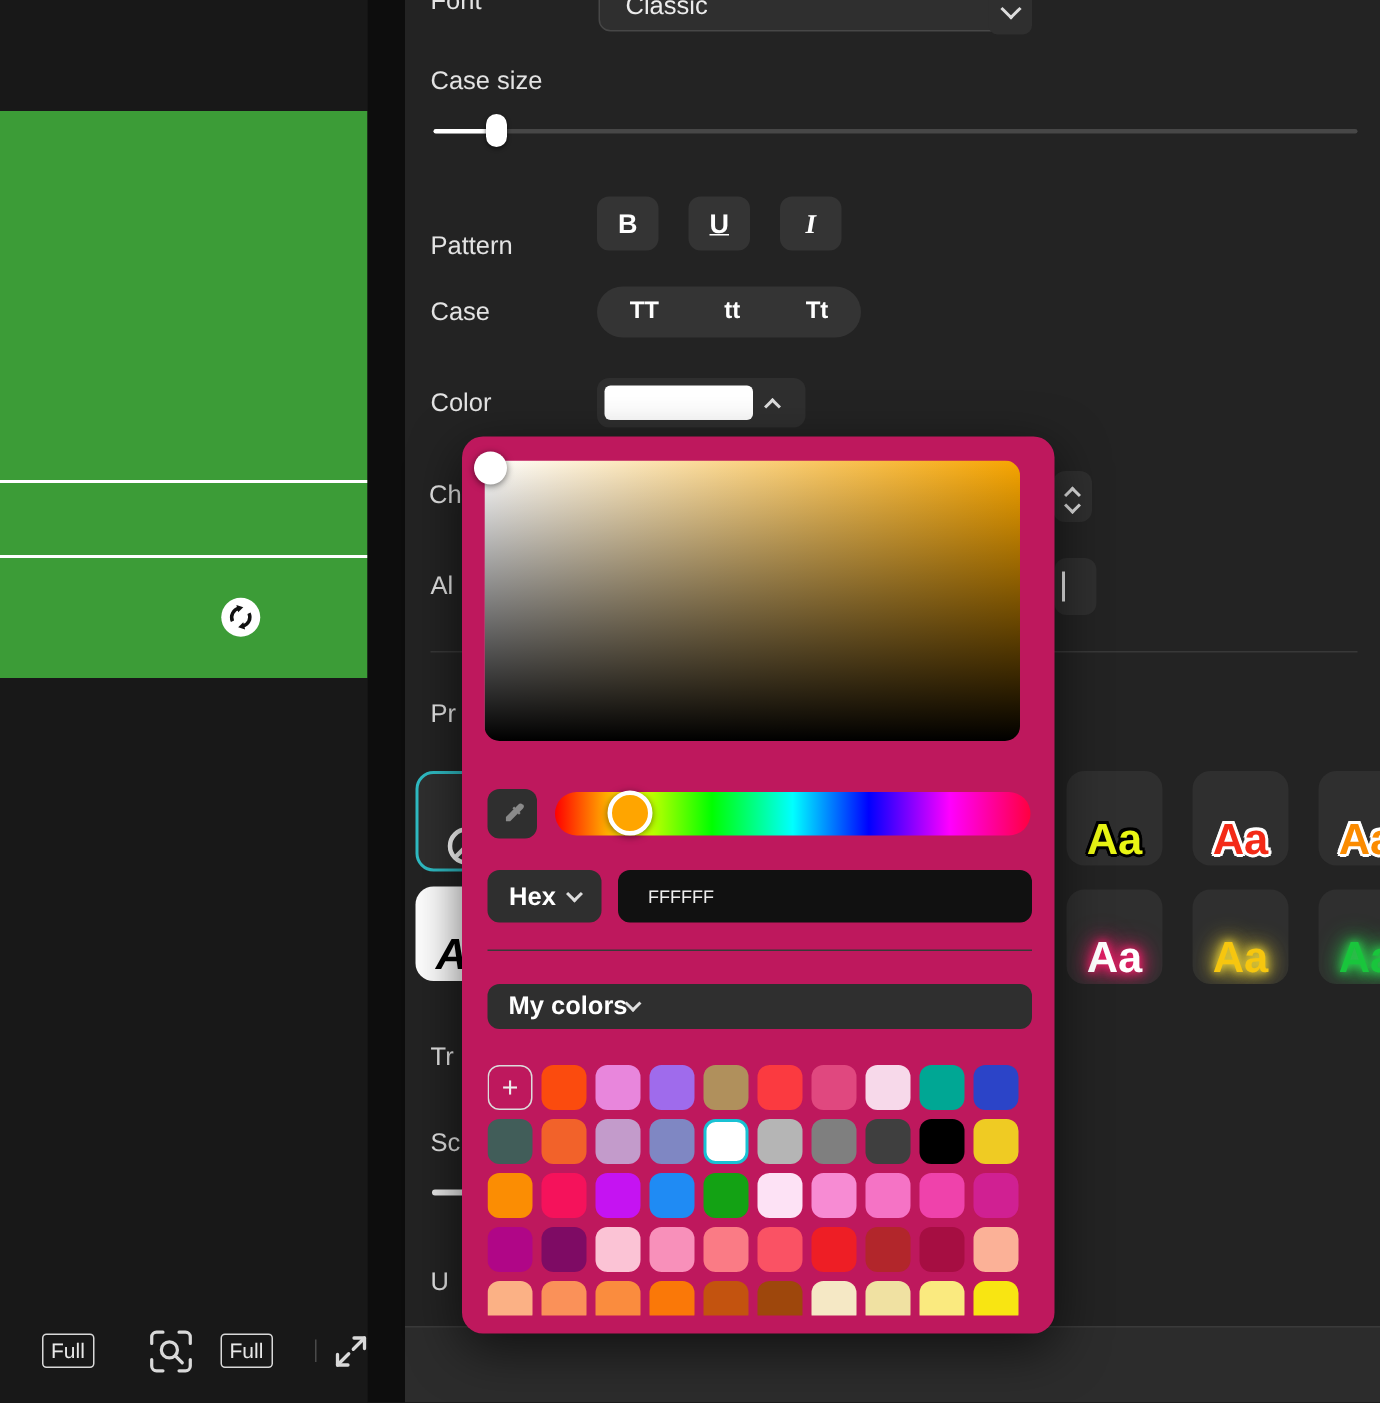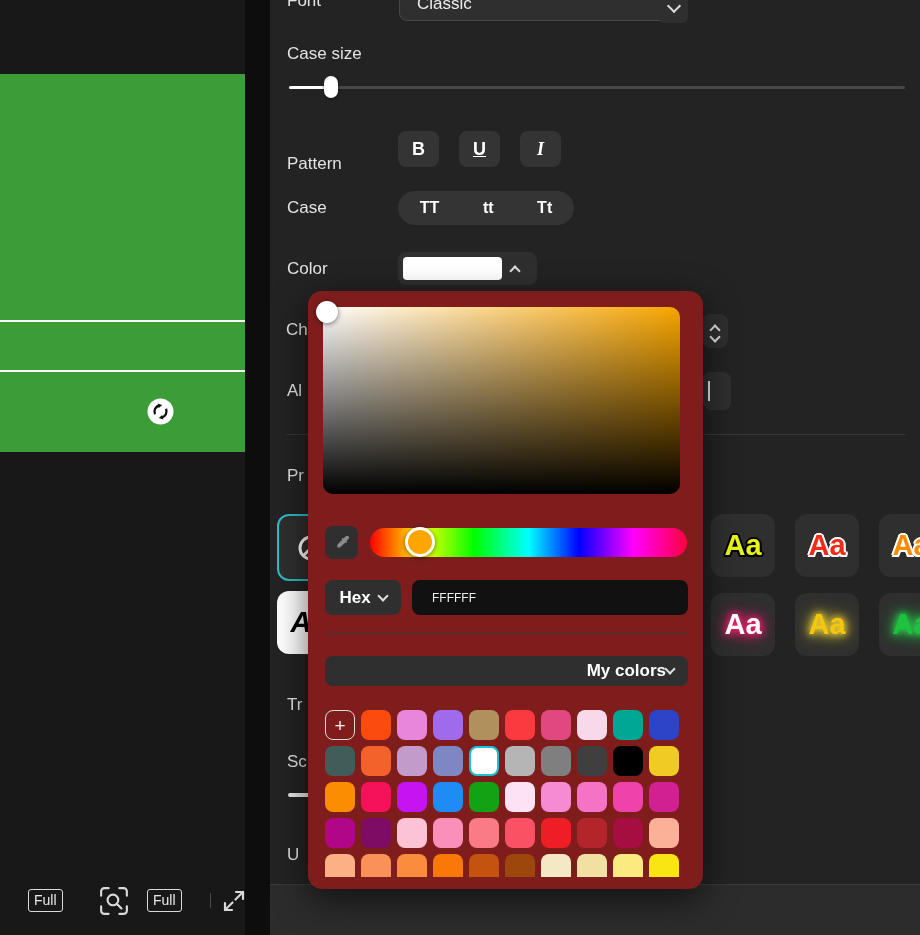--- a/index.html
+++ b/index.html
@@ -52,44 +52,44 @@
   #stepper-btn{left:702px;top:314px;width:26px;height:34px;background:#2f2f2f;border-radius:8px;
                display:flex;flex-direction:column;align-items:center;justify-content:center;gap:3px;}
   #align-partial{left:703px;top:372px;width:28px;height:38px;background:#2f2f2f;border-radius:8px;}
   #align-partial .bar{position:absolute;left:5px;top:9px;width:2px;height:20px;background:#e8e8e8;}
   .divider-h{height:1px;background:#383838;}
   #sc-dash{left:288px;top:793px;width:22px;height:4px;background:#e8e8e8;border-radius:2px;}
   #bottom-strip{left:270px;top:884px;width:650px;height:51px;background:#2c2c2c;border-top:1px solid #3a3a3a;}
 
   
   .ptile{position:absolute;width:64px;height:63px;background:#2f2f2f;border-radius:12px;z-index:1;
-         display:flex;align-items:center;justify-content:center;overflow:hidden;}
+         display:flex;align-items:flex-end;justify-content:center;overflow:hidden;}
   .ptile .aa{font-size:29px;font-weight:800;}
 
   
-  #popup{left:308px;top:291px;width:395px;height:598px;background:#7f1d1d;border-radius:14px;
+  #popup{left:308px;top:291px;width:395px;height:598px;background:#be185d;border-radius:14px;
          box-shadow:0 10px 34px rgba(0,0,0,.6);z-index:10;}
   #sat-area{left:15px;top:16px;width:357px;height:187px;border-radius:10px;
             background:linear-gradient(to top,#000 0%,rgba(0,0,0,0) 100%),
                        linear-gradient(to right,#ffffff 0%,#F7A500 100%);}
   #sat-handle{left:4px;top:10px;width:22px;height:22px;border-radius:50%;background:#fff;
               box-shadow:0 1px 5px rgba(0,0,0,.55);}
   #eyedropper-btn{left:17px;top:235px;width:33px;height:33px;background:#2f2f2f;border-radius:8px;
                   display:flex;align-items:center;justify-content:center;}
   #hue-bar{left:62px;top:237px;width:317px;height:29px;border-radius:15px;
            background:linear-gradient(to right,#ff0000 0%,#ffff00 16%,#00ff00 33%,#00ffff 50%,#0000ff 66%,#ff00ff 83%,#ff0040 100%);}
   #hue-handle{left:97px;top:236px;width:30px;height:30px;border-radius:50%;background:#FFA500;
               border:3px solid #fff;box-sizing:border-box;box-shadow:0 1px 5px rgba(0,0,0,.5);}
   #hex-btn{left:17px;top:289px;width:76px;height:35px;background:#2f2f2f;border-radius:8px;
            display:flex;align-items:center;justify-content:center;gap:8px;font-size:17px;font-weight:700;color:#fff;}
   #hex-input{left:104px;top:289px;width:276px;height:35px;background:#111111;border:none;border-radius:8px;
              color:#ededed;font-size:12px;padding:0 0 0 20px;font-family:"Liberation Sans",sans-serif;box-sizing:border-box;}
   #popup-divider{left:17px;top:342px;width:363px;}
   #my-colors-header{left:17px;top:365px;width:363px;height:28px;background:#2f2f2f;border-radius:8px;
-                    display:flex;align-items:center;justify-content:flex-end;padding:15px 14px;box-sizing:border-box;
+                    display:flex;align-items:center;justify-content:flex-start;padding:15px 14px;box-sizing:border-box;
                     font-size:17px;font-weight:700;color:#fff;}
   #grid-clip{left:17px;top:419px;width:363px;height:167px;overflow:hidden;}
   #my-colors-grid{display:grid;grid-template-columns:repeat(10,30px);gap:6px;}
   .sw{width:30px;height:30px;border-radius:8px;box-sizing:border-box;}
   .sw.sel{border:2.5px solid #19C2D4;}
   #plus-swatch{width:30px;height:30px;border-radius:8px;border:1.5px solid #dcdcdc;box-sizing:border-box;
                display:flex;align-items:center;justify-content:center;color:#eee;font-size:19px;line-height:1;}
 </style>
 </head>
 <body>

